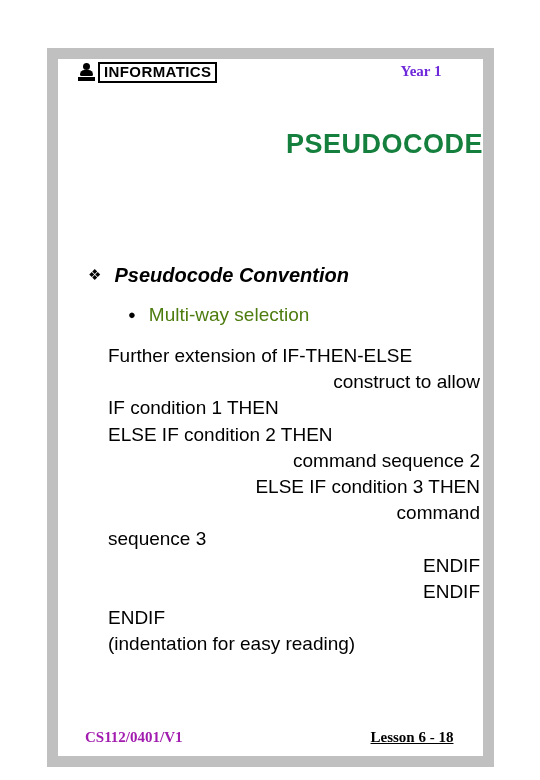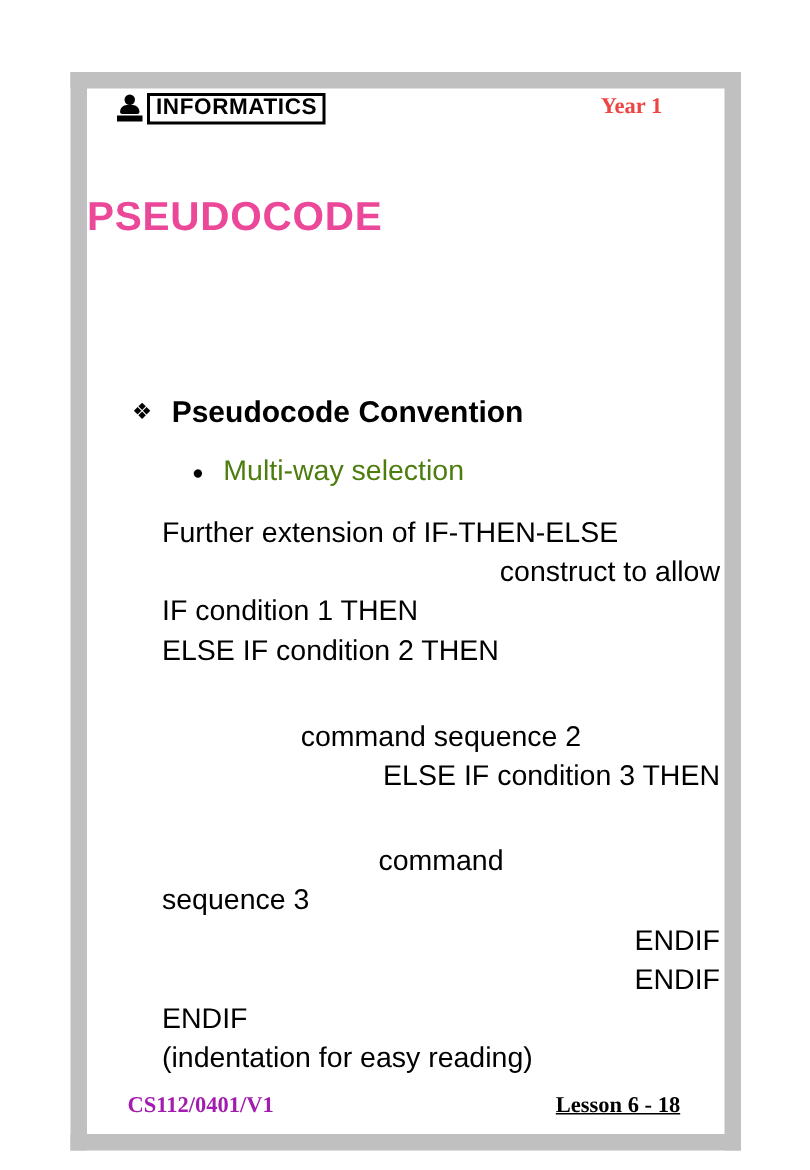--- a/index.html
+++ b/index.html
@@ -112,35 +112,35 @@
 
   .year-label {
     position: absolute;
     left: 366px;
     top: 47px;
     width: 110px;
     text-align: center;
     font-family: "Liberation Serif", serif;
     font-weight: bold;
     font-size: 15px;
-    color: #ef4444;
+    color: #6d28d9;
     background: #ffffff;
   }
 
   
   .slide-title {
     position: absolute;
     left: 58px;
     top: 113px;
     width: 425px;
-    text-align: left;
+    text-align: right;
     font-family: "Liberation Sans", sans-serif;
     font-size: 27px;
     font-weight: bold;
-    color: #ec4899;
+    color: #15803d;
     letter-spacing: 0.5px;
   }
 
   
   .bullet-l1 {
     position: absolute;
     left: 88px;
     top: 246px;
     display: flex;
     align-items: flex-start;
@@ -149,20 +149,21 @@
     font-size: 15px;
     line-height: 26px;
     color: #000000;
     margin-right: 13px;
   }
   .bullet-l1 .text {
     font-size: 20px;
     font-weight: bold;
     line-height: 26px;
     color: #000000;
+    font-style: italic;
   }
 
   .bullet-l2 {
     position: absolute;
     left: 128px;
     top: 286px;
     display: flex;
     align-items: flex-start;
   }
   .bullet-l2 .marker {
@@ -185,21 +186,21 @@
     width: 372px;
     font-size: 19px;
     line-height: 26.2px;
     color: #000000;
   }
   .code-line {
     white-space: pre;
   }
   .ln-left   { text-align: left; }
   .ln-center { text-align: right; }
-  .ln-right  { text-align: center; margin-top: 31px; }
+  .ln-right  { text-align: right; }
   .ln-italic { font-style: italic; }
 
   
   .footer-left {
     position: absolute;
     left: 85px;
     top: 713px;
     font-family: "Liberation Serif", serif;
     font-weight: bold;
     font-size: 15px;

